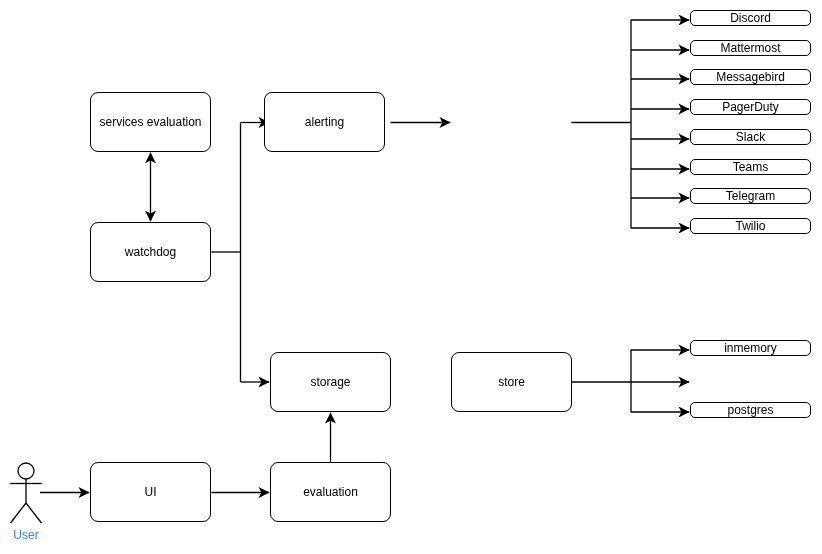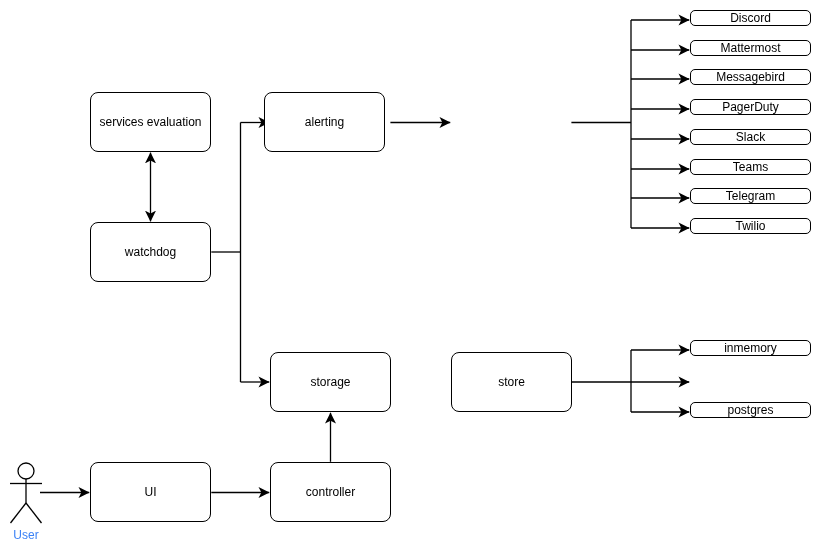--- a/index.html
+++ b/index.html
@@ -145,21 +145,21 @@
   <div class="node big" id="n-storage">
     <span>storage</span>
   </div>
   <div class="node big" id="n-store">
     <span>store</span>
   </div>
   <div class="node big" id="n-ui">
     <span>UI</span>
   </div>
   <div class="node big" id="n-controller">
-    <span>controller</span>
+    <span>evaluation</span>
   </div>
 
   <div class="node leaf" id="p0">
     <span>Discord</span>
   </div>
   <div class="node leaf" id="p1">
     <span>Mattermost</span>
   </div>
   <div class="node leaf" id="p2">
     <span>Messagebird</span>

